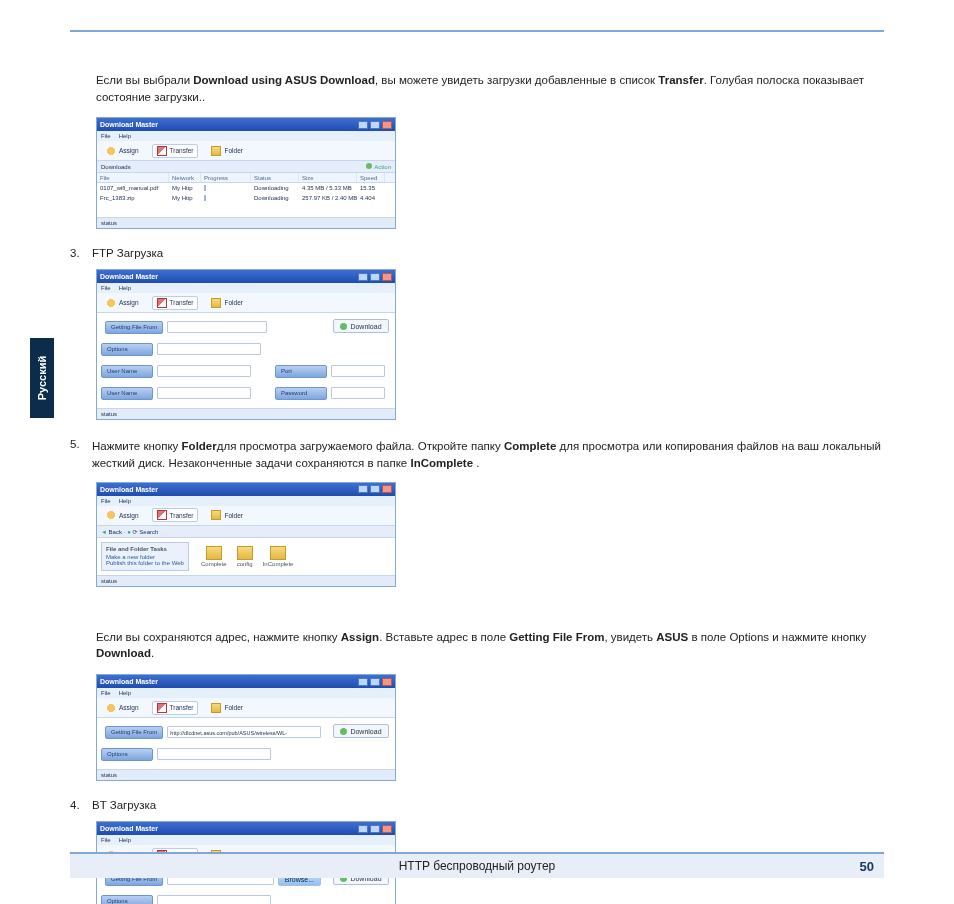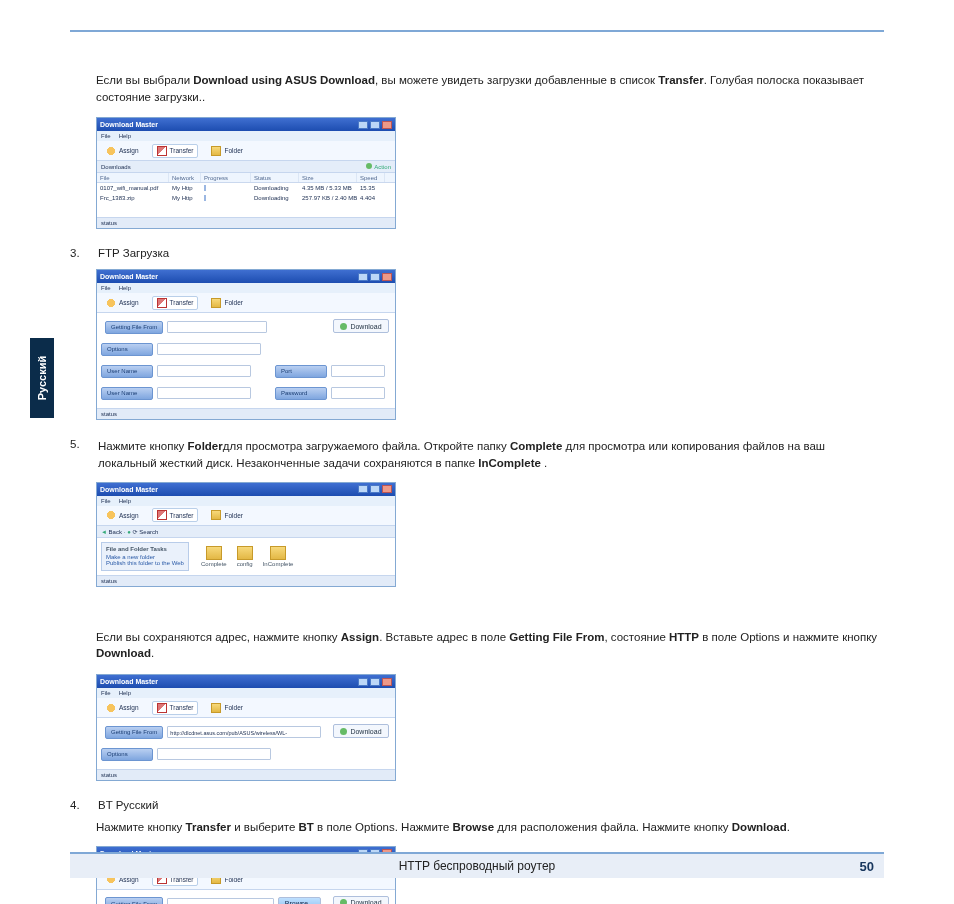--- a/index.html
+++ b/index.html
@@ -21,21 +21,21 @@
     display: flex;
     gap: 24px;
     flex-direction: column;
   }
   .col { flex: 1 1 0; }
   .para { line-height: 1.45; margin: 0 0 12px 0; }
   .para.indent { padding-left: 26px; }
   .b { font-weight: bold; }
   .numbered { display: flex; gap: 8px; margin-top: 14px; }
   .num { width: 14px; flex: none; }
-  .numbody { flex: 1; margin-left: 6px; }
+  .numbody { flex: 1; }
   .subindent { padding-left: 26px; margin-top: 8px; line-height: 1.45; }
   .sidebar-tab {
     position: absolute;
     left: 30px; top: 338px;
     width: 24px; height: 80px;
     background: #0b2c4a;
     color: #fff;
     font-size: 11px;
     font-weight: bold;
     display: flex; align-items: center; justify-content: center;
@@ -363,21 +363,21 @@
       <div class="statusbar">
           <span>status</span>
         </div>
     </div>
 
   </div>
 
   <div class="col">
 
     <p class="para indent">
-      <span>Если вы сохраняются адрес, нажмите кнопку </span><span class="b">Assign</span><span>. Вставьте адрес в поле </span><span class="b">Getting File From</span><span>, состояние </span><span class="b">HTTP</span><span> в поле Options и нажмите кнопку </span><span class="b">Download</span><span>.</span>
+      <span>Если вы сохраняются адрес, нажмите кнопку </span><span class="b">Assign</span><span>. Вставьте адрес в поле </span><span class="b">Getting File From</span><span>, увидеть </span><span class="b">ASUS</span><span> в поле Options и нажмите кнопку </span><span class="b">Download</span><span>.</span>
     </p>
 
     <div class="shot" style="width:300px;">
       <div class="titlebar">
         <span>Download Master</span>
         <span class="winbtns">
             <span class="winbtn"></span>
             <span class="winbtn"></span>
             <span class="winbtn close"></span>
           </span>
@@ -421,26 +421,23 @@
           </div>
       </div>
       <div class="statusbar">
           <span>status</span>
         </div>
     </div>
 
     <div class="numbered">
       <div class="num">4.</div>
       <div class="numbody">
-        <div>BT Русский</div>
-      </div>
-    </div>
-    <p class="subindent">
-      <span>Нажмите кнопку </span><span class="b">Transfer</span><span> и выберите </span><span class="b">BT</span><span> в поле Options. Нажмите </span><span class="b">Browse</span><span> для расположения файла. Нажмите кнопку </span><span class="b">Download</span><span>.</span>
-    </p>
+        <div>BT Загрузка</div>
+      </div>
+    </div>
 
     <div class="shot" style="width:300px;">
       <div class="titlebar">
         <span>Download Master</span>
         <span class="winbtns">
             <span class="winbtn"></span>
             <span class="winbtn"></span>
             <span class="winbtn close"></span>
           </span>
       </div>

